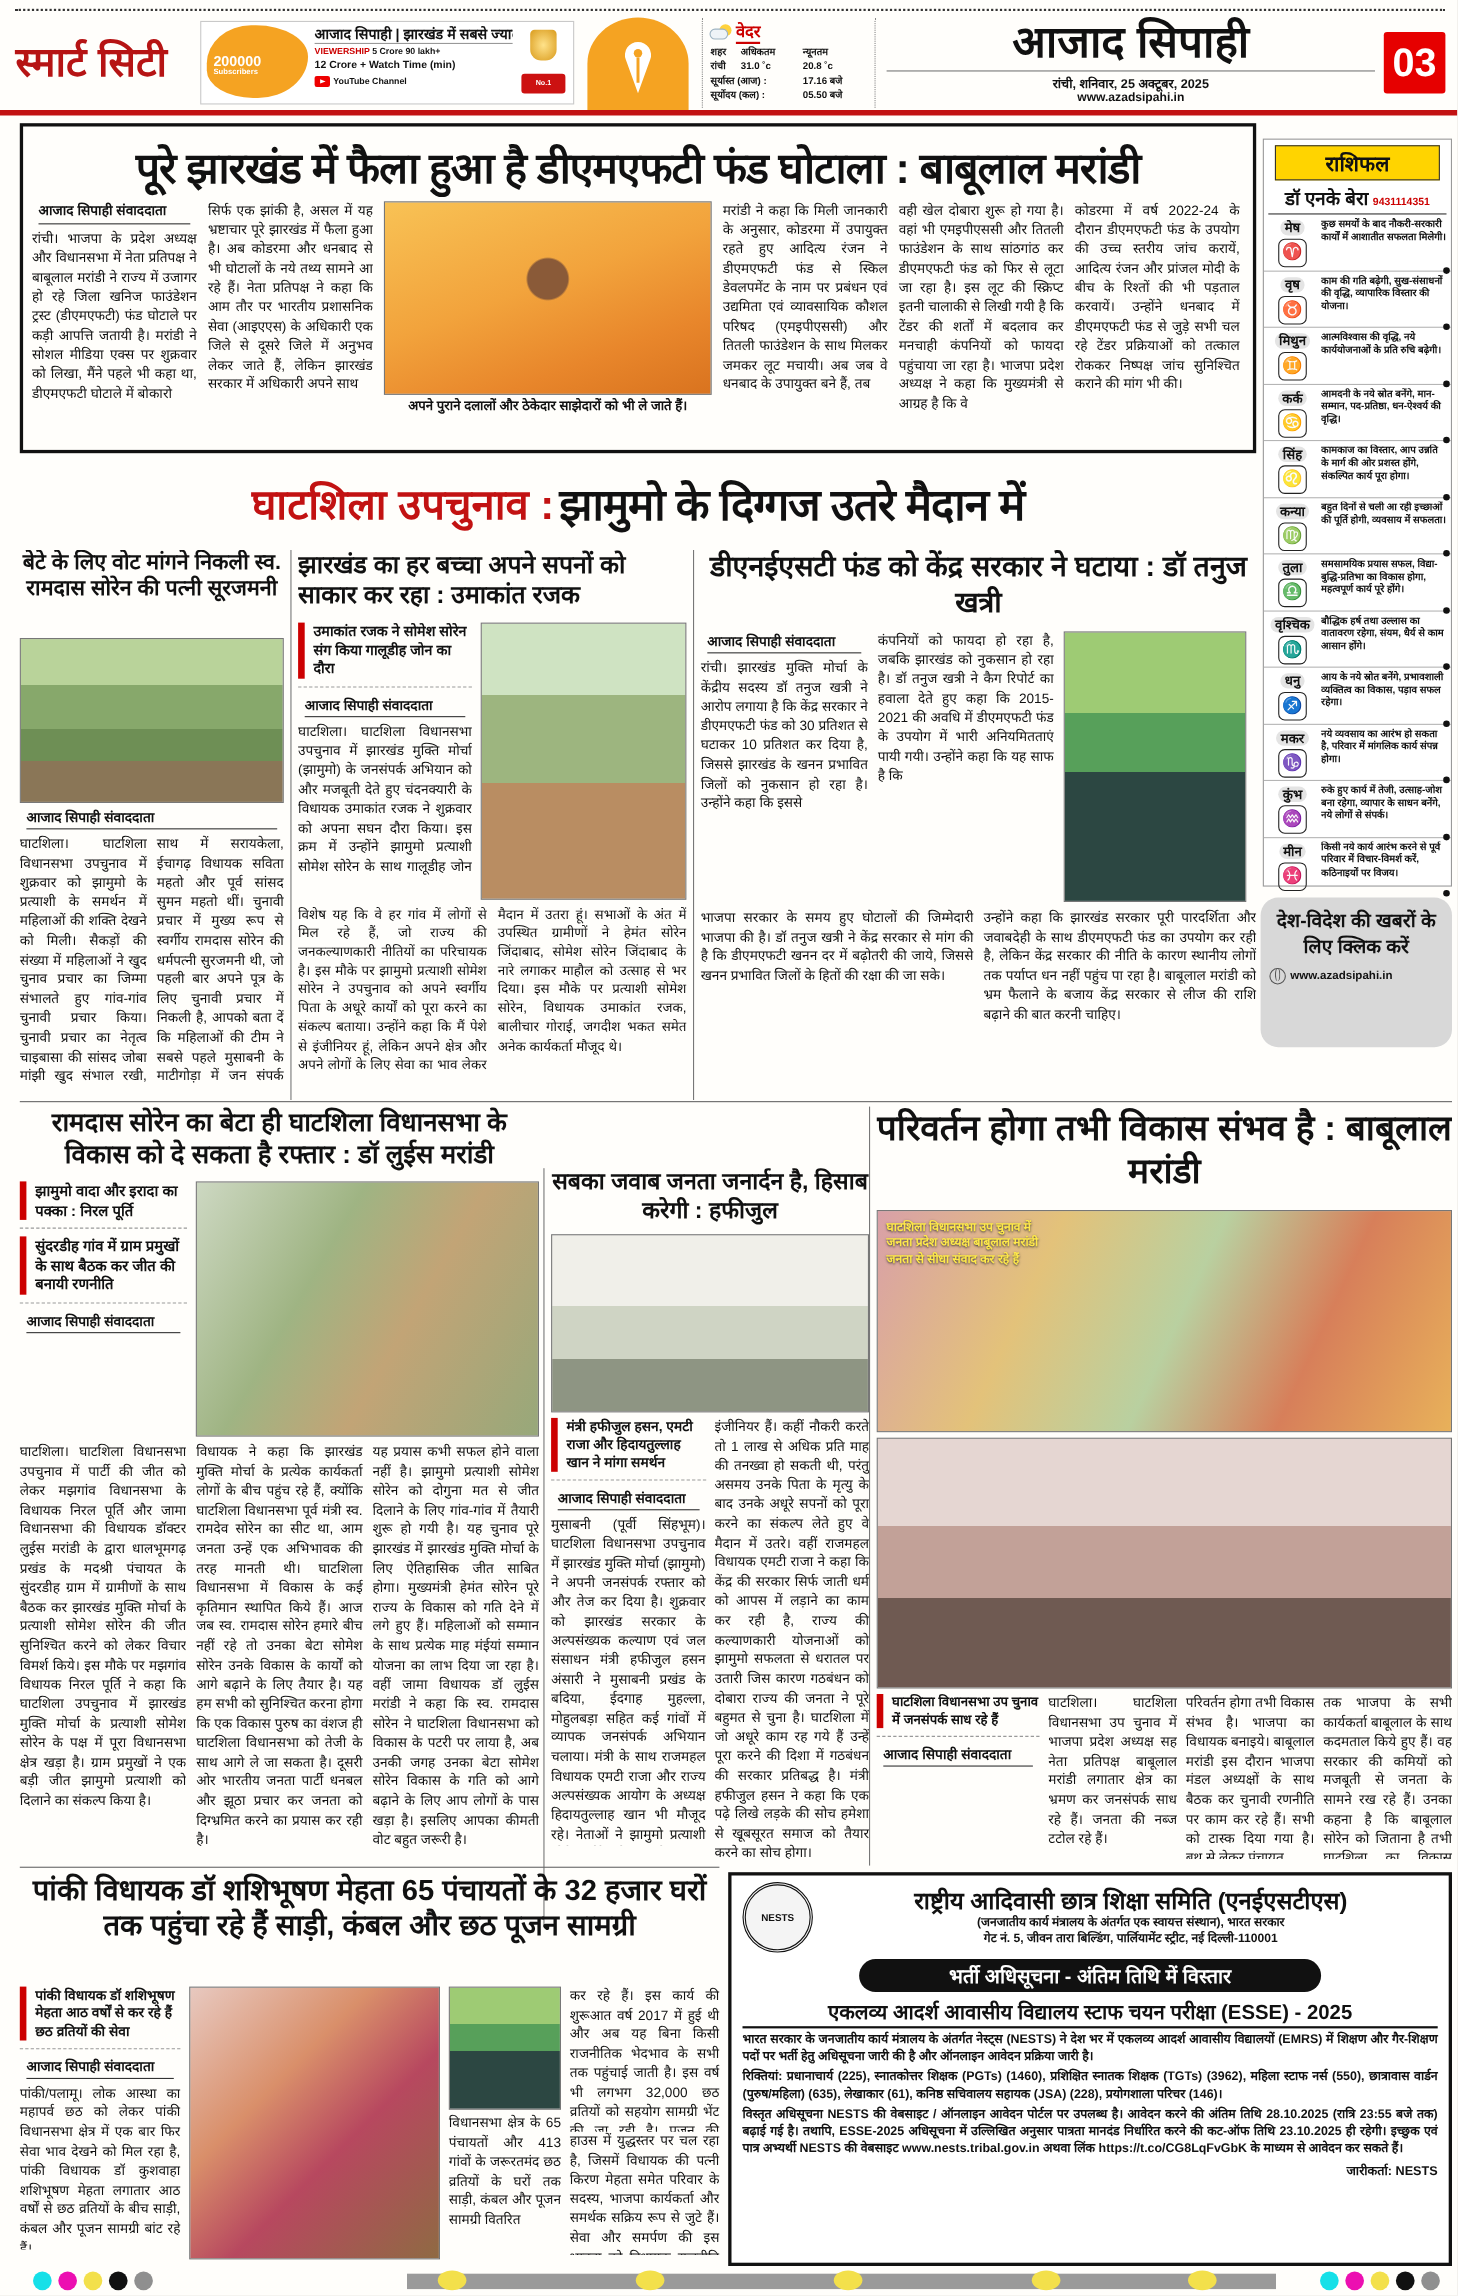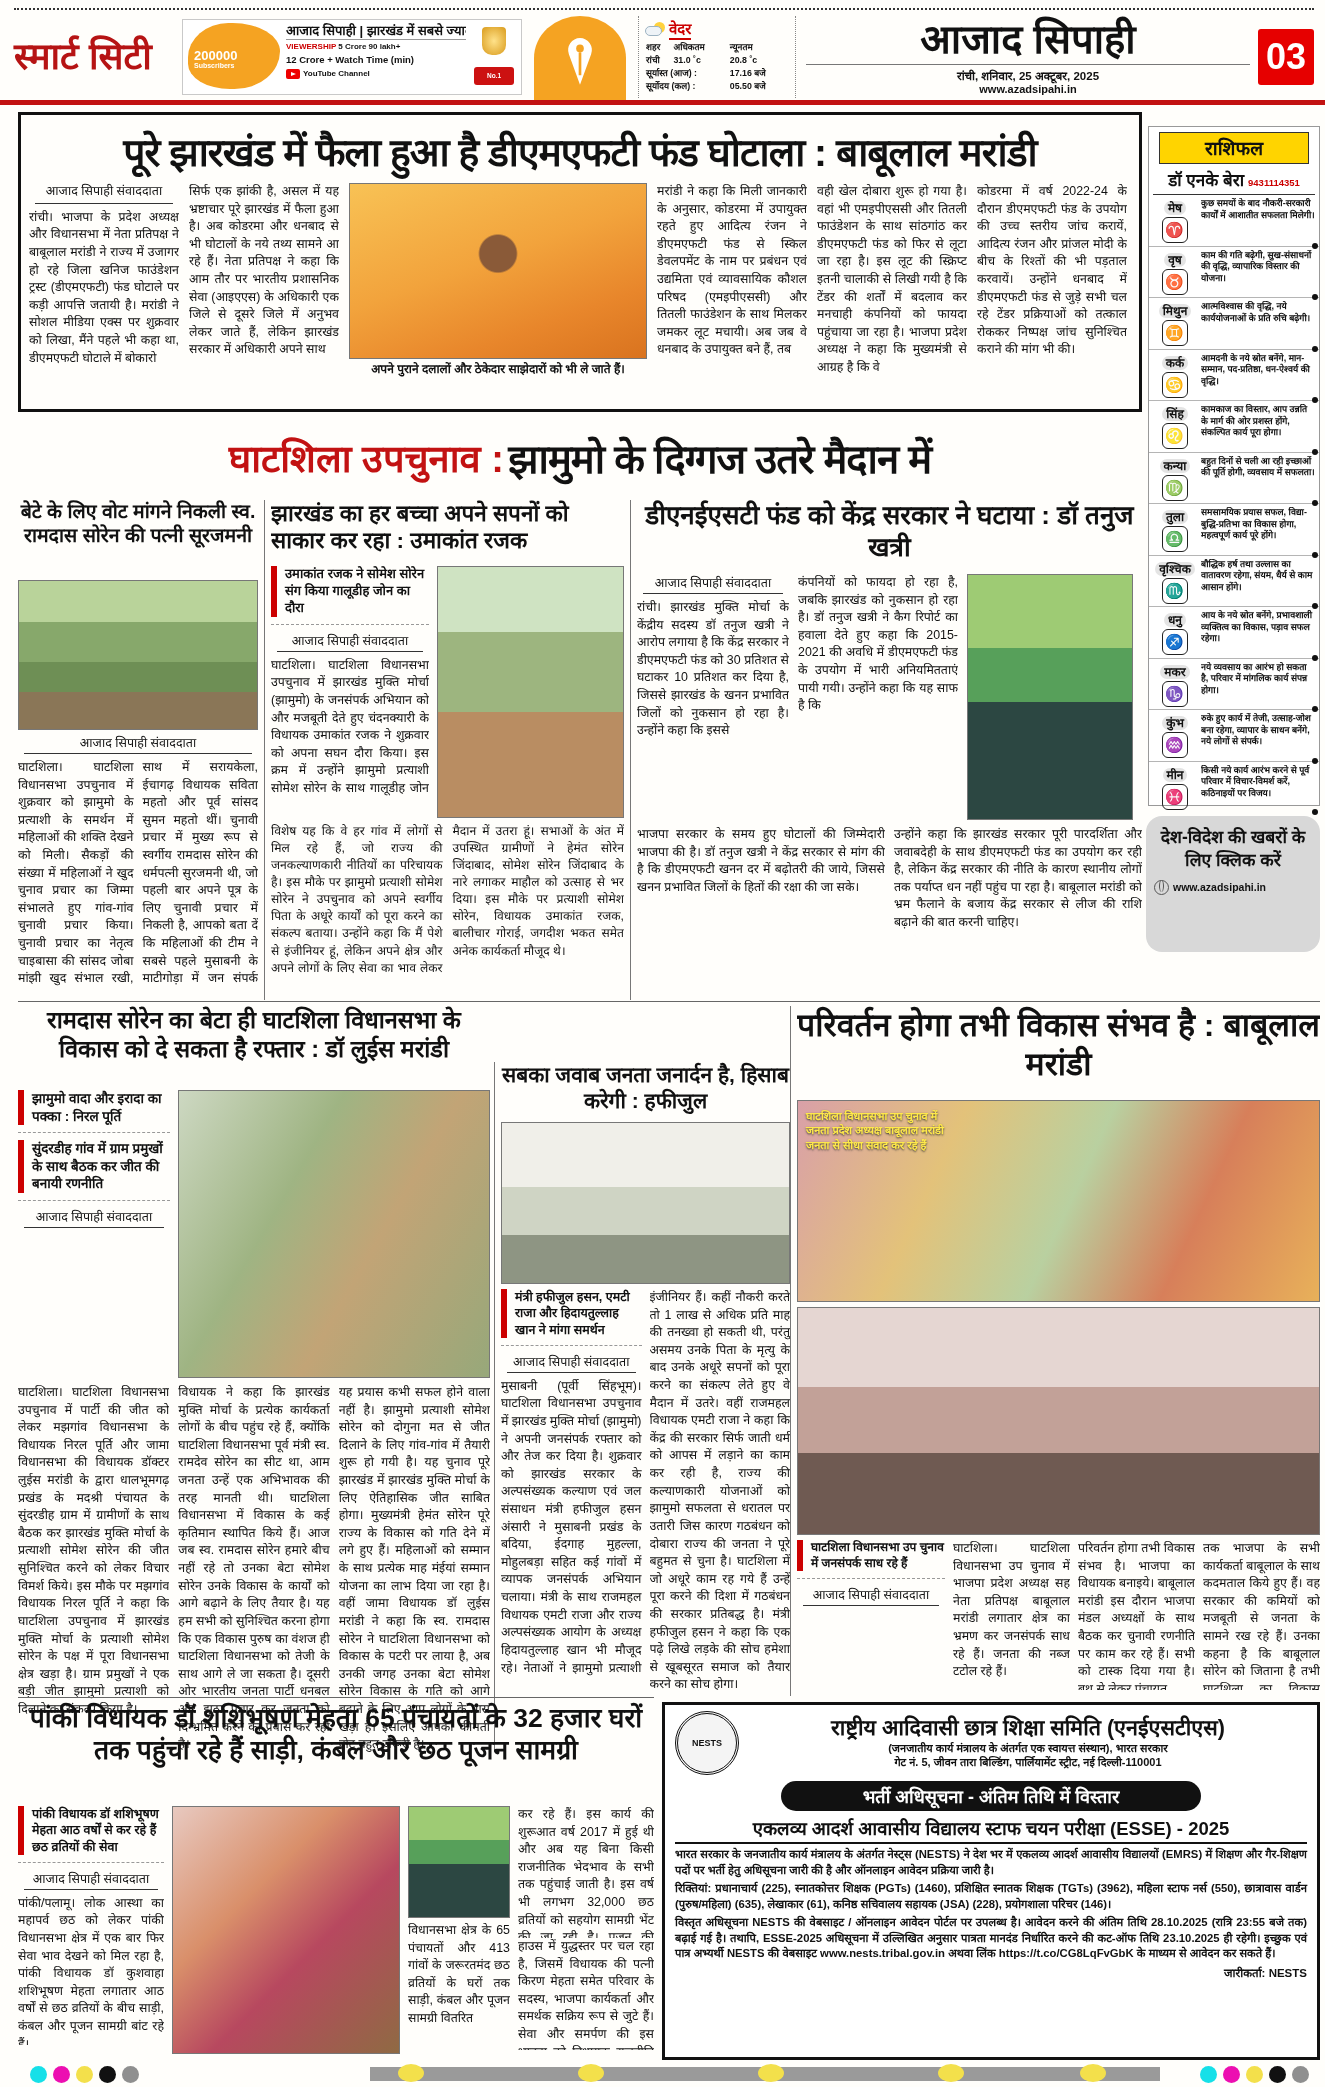--- a/index.html
+++ b/index.html
@@ -36,21 +36,21 @@
   .wx td{padding:0.5px 1px;font-weight:700}
   .wx .lbl{font-weight:800}
   .mast-r{flex:1;display:flex;align-items:center;gap:8px;min-width:0}
   .mast-txt{flex:1;text-align:center}
   .paper-name{font-weight:800;font-size:40px;line-height:1;white-space:nowrap}
   .dateline{font-size:11.5px;font-weight:700;border-top:1px solid #777;margin-top:5px;padding-top:3px}
   .site{font-size:11px;font-weight:800}
   .pgno{flex:none;width:56px;height:56px;background:#e60000;color:#fff;font-size:36px;font-weight:800;display:flex;align-items:center;justify-content:center;border-radius:3px}
   #redrule{top:100px;left:0;width:1325px;height:5px;background:#c21212}
   
-  .byline{font-weight:400;font-size:12.5px;text-align:center;border-bottom:1.5px solid #333;padding-bottom:2px;margin:0 6px 5px}
+  .byline{font-weight:700;font-size:12.5px;border-bottom:1.5px solid #333;padding-bottom:2px;margin:0 6px 5px}
   .bodytxt{font-size:12.4px;line-height:1.42;text-align:justify;overflow:hidden}
   .photo{border:1px solid #777;box-sizing:border-box;position:relative;overflow:hidden}
   .pull{border-left:6px solid #c00;padding-left:8px;font-weight:800;font-size:13.5px;line-height:1.3}
   .dash{border-bottom:1.5px dashed #999;margin:7px 0}
   .ph-orange{background:radial-gradient(circle at 50% 40%,#8a5a38 0 10%,rgba(0,0,0,0) 11%),linear-gradient(160deg,#f8c255,#f2a33c 45%,#e8862b 75%,#d9731f)}
   .ph-green{background:linear-gradient(180deg,#b9d39a 0 28%,#87a86b 28% 55%,#6e8f55 55% 75%,#8a7657 75%)}
   .ph-crowd{background:linear-gradient(180deg,#cfe3c2 0 26%,#9db57f 26% 58%,#b98d62 58%)}
   .ph-rally{background:linear-gradient(120deg,#cdd8c2,#9fb483 35%,#c2a476 60%,#97a87a)}
   .ph-portrait{background:linear-gradient(180deg,#9ecb74 0 30%,#57a05a 30% 52%,#2c4742 52%)}
   .ph-colorful{background:linear-gradient(115deg,#d9a0a8,#e3c27a 28%,#b9d0a0 52%,#d77f5a 74%,#e8b15a)}
@@ -107,21 +107,21 @@
   .cw{flex:none}
   #artC-row .c1{width:152px}
   #artC-row .c2{width:160px}
   #artC .photo{width:166px;height:100%}
   #artC-bot{display:flex;gap:9px;margin-top:6px;height:166px}
   #artC-bot div{flex:1}
   
   #hr1{top:1001px;left:18px;width:1302px;border-top:1px solid #666}
   #art5{top:1006px;left:18px;width:472px;height:690px}
   #art5 .hl2{font-size:23.5px;height:66px}
-  #art5-row{display:flex;gap:8px;height:288px;margin-top:18px}
+  #art5-row{display:flex;gap:8px;height:232px;margin-top:2px}
   #art5-q{width:152px;flex:none}
   #art5 .photo{flex:1;height:100%}
   #art5-txt{display:flex;gap:9px;margin-top:6px;height:376px}
   #art5-txt .bodytxt{flex:1}
   #art6{top:1062px;left:494px;width:296px;height:690px;border-left:1px solid #777;padding-left:6px;box-sizing:border-box}
   #art6 .hl2{font-size:21px;height:58px}
   #art6 .photo{width:100%;height:162px;margin:2px 0 5px}
   #art6-cols{display:flex;gap:8px;height:452px}
   #art6-cols .sc{flex:1;min-width:0}
   #art6 .pull{font-size:12.5px}

